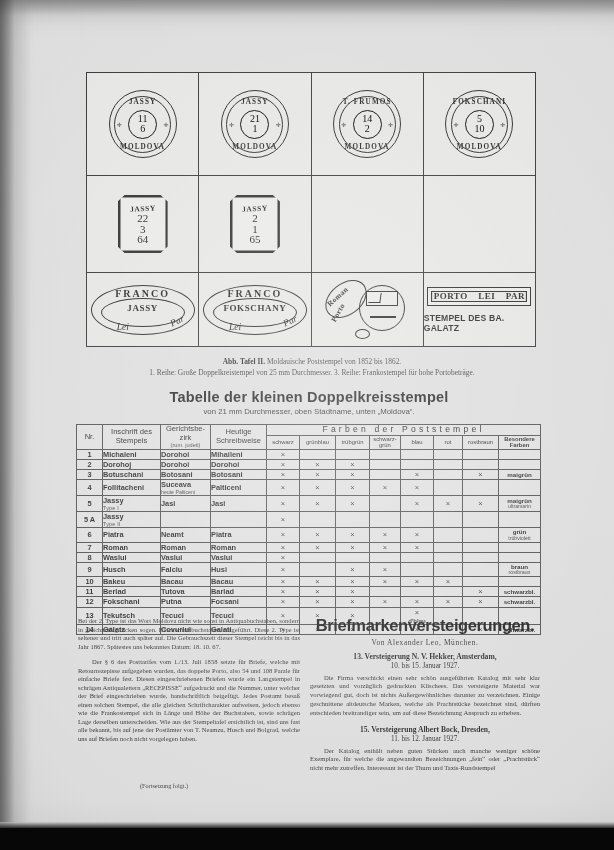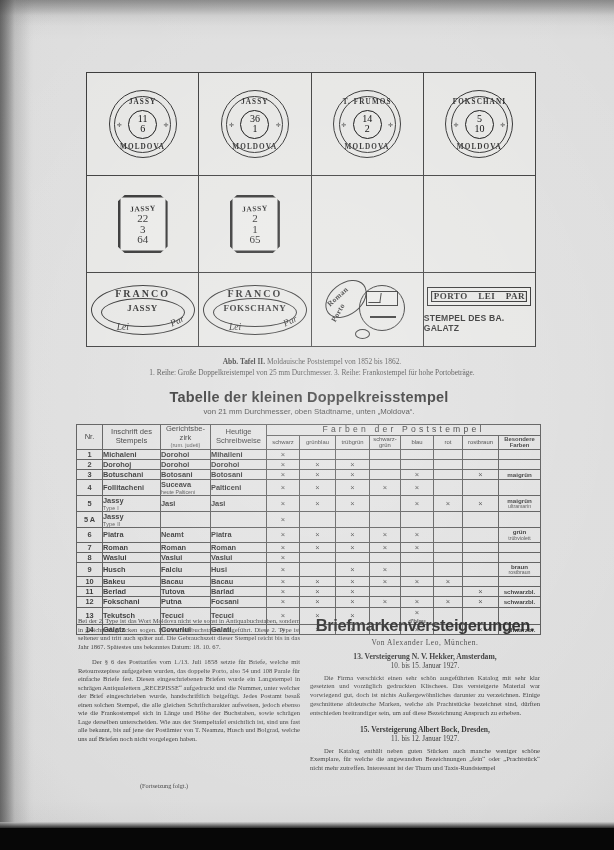--- a/index.html
+++ b/index.html
@@ -394,21 +394,21 @@
           </div>
           <div class="cds-bot">MOLDOVA</div>
         </div>
       </div>
       <div class="cell">
         <div class="cds">
           <div class="cds-top">JASSY</div>
           <span class="cds-orn l">✛</span>
           <span class="cds-orn r">✛</span>
           <div class="cds-inner">
-            <span>36</span>
+            <span>21</span>
             <span>1</span>
           </div>
           <div class="cds-bot">MOLDOVA</div>
         </div>
       </div>
       <div class="cell">
         <div class="cds">
           <div class="cds-top">T. FRUMOS</div>
           <span class="cds-orn l">✛</span>
           <span class="cds-orn r">✛</span>

